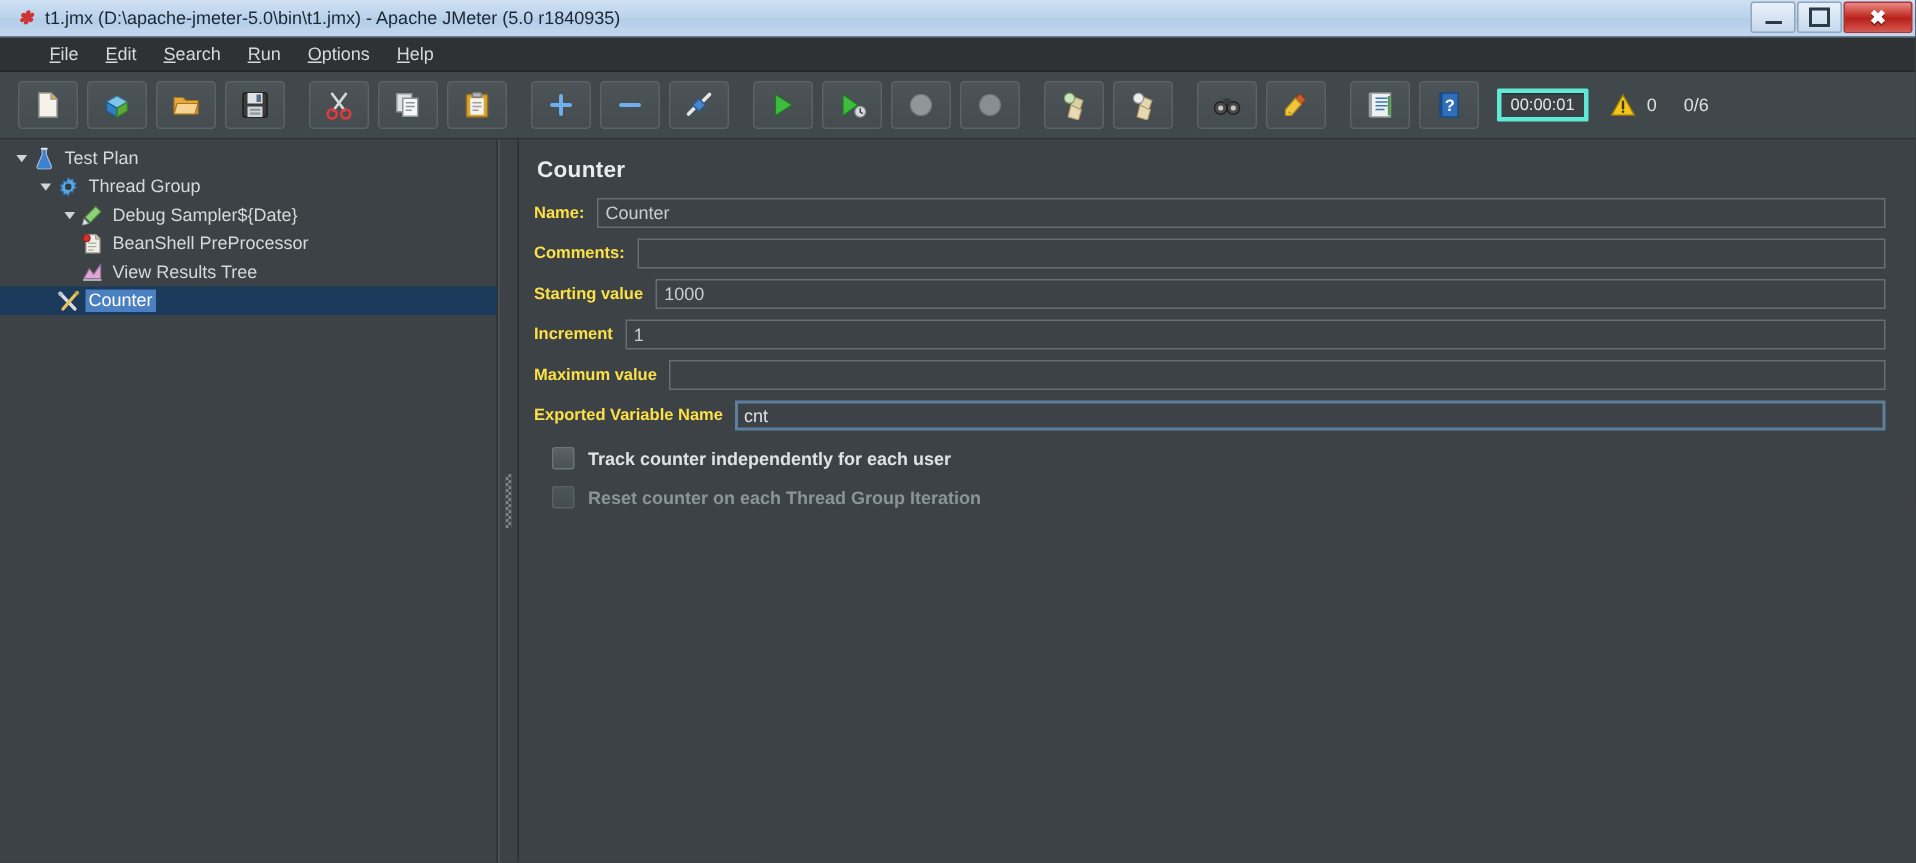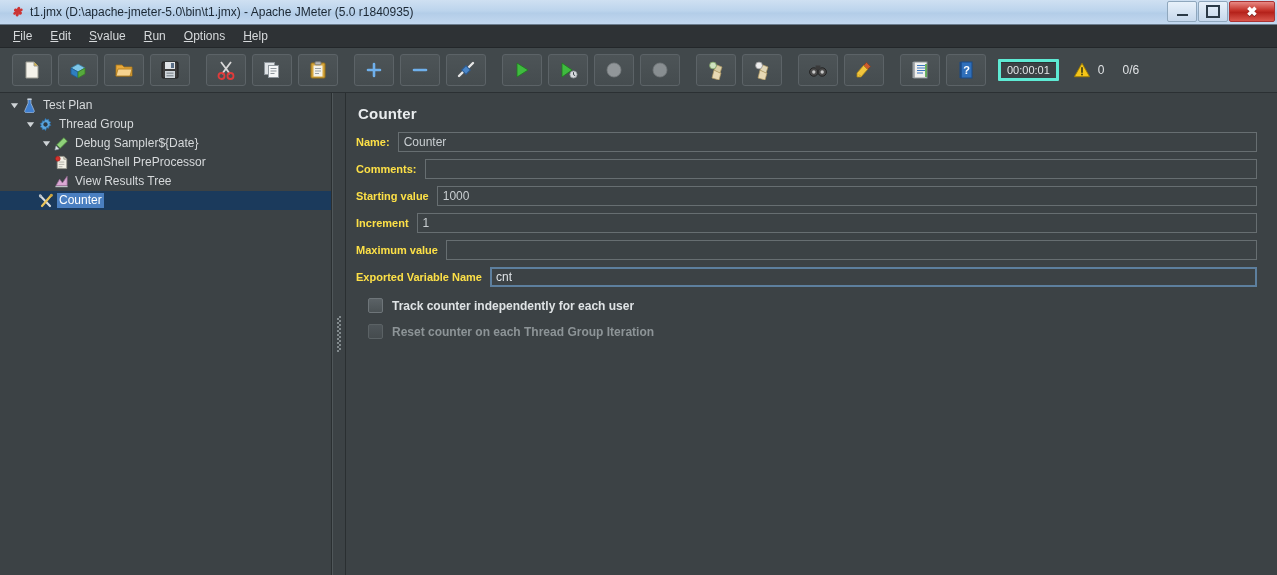--- a/index.html
+++ b/index.html
@@ -26,21 +26,21 @@
     background:linear-gradient(to bottom,#e8f1fa,#c6d8ec);
     display:flex;align-items:center;justify-content:center;font-size:10px;color:#2b3a47;}
   .wbtn.close{width:44px;border:1px solid #a33; background:linear-gradient(to bottom,#e88a84,#c33128 45%,#b5221b 55%,#d9564c);color:#fff;}
   .wmin{width:11px;height:3px;border-bottom:2px solid #2b3a47;margin-top:4px;}
   .wmax{width:10px;height:9px;border:2px solid #2b3a47;}
   .wclose{font-weight:bold;font-size:13px;line-height:1;text-shadow:0 1px 0 rgba(0,0,0,.4);}
 
   
   .menubar{
     height:22px;flex:0 0 22px;background:#2e3235;display:flex;align-items:center;
-    border-bottom:1px solid #23272a;padding-left:4px;text-align:right;
+    border-bottom:1px solid #23272a;padding-left:24px;text-align:right;
   }
   .menu-item{font-size:12px;color:#d7dadc;padding:2px 9px;cursor:default;border-radius:2px;}
   .menu-item u{text-decoration:underline;}
 
   
   .toolbar{
     height:44px;flex:0 0 44px;background:#41484b;
     border-bottom:1px solid #2b3033;
     display:flex;align-items:center;padding-left:12px;gap:0px;
     position:relative;
@@ -136,21 +136,21 @@
         </div>
       <div class="wbtn close">
           <span class="wclose">✖</span>
         </div>
     </div>
   </div>
 
   <div class="menubar">
     <div class="menu-item"><u>F</u><span>ile</span></div>
     <div class="menu-item"><u>E</u><span>dit</span></div>
-    <div class="menu-item"><u>S</u><span>value</span></div>
+    <div class="menu-item"><u>S</u><span>earch</span></div>
     <div class="menu-item"><u>R</u><span>un</span></div>
     <div class="menu-item"><u>O</u><span>ptions</span></div>
     <div class="menu-item"><u>H</u><span>elp</span></div>
   </div>
 
   <div class="toolbar">
 
     <div class="tb">
       <svg class="ico" viewBox="0 0 20 20">
         <path d="M4 2h8l4 4v12H4z" fill="#f4f2ea" stroke="#9c9c93" stroke-width="1"></path>

